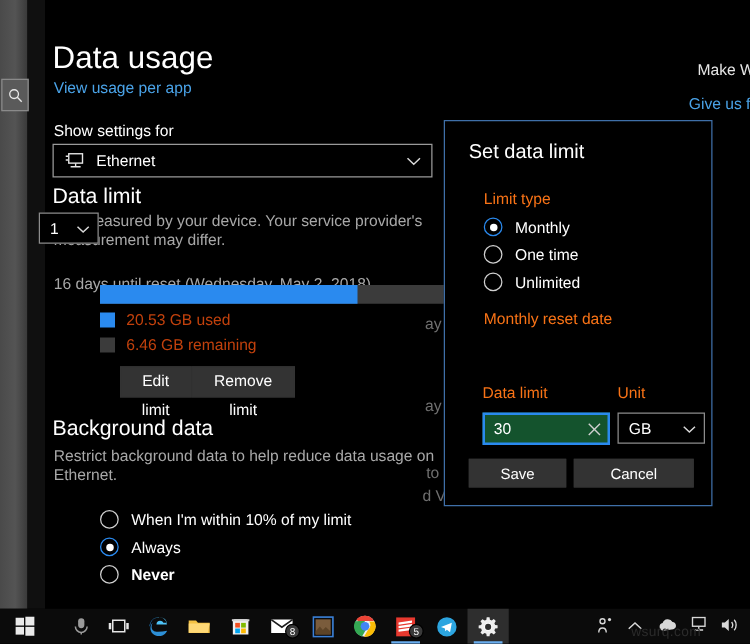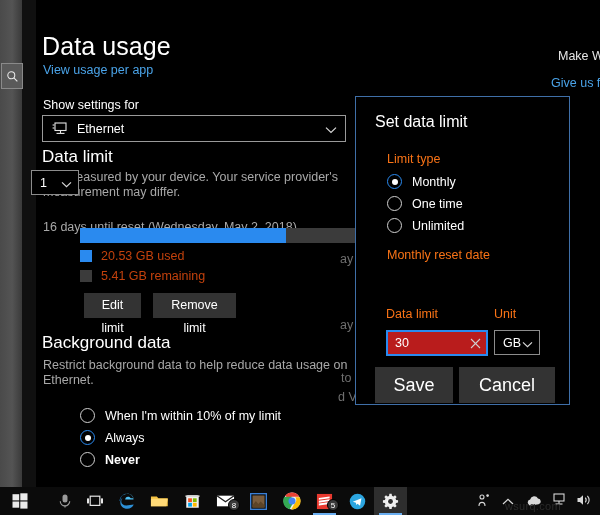--- a/index.html
+++ b/index.html
@@ -83,21 +83,21 @@
   .legend-used { top: 249px; }
   .legend-rem  { top: 269px; }
   .sw-used { background: #2a8aef; }
   .sw-rem  { background: #3b3b3b; }
 
   .btn {
     background: #333333; color: #ffffff; border: 1px solid #333333;
     font-size: 12.5px; font-family: "Liberation Sans", sans-serif;
     height: 25px; cursor: pointer; padding: 0 12px; line-height: 23px;
   }
-  .btn-edit   { position: absolute; left: 48px; top: 293px; width: 57px; }
+  .btn-edit   { position: absolute; left: 60px; top: 293px; width: 57px; }
   .btn-remove { position: absolute; left: 117px; top: 293px; width: 83px; }
 
   .bg-data-h { position: absolute; left: 6px; top: 333px; }
   .bg-data-note { position: absolute; left: 7px; top: 358px; width: 330px; }
   .bg-data-q { position: absolute; left: 7px; top: 381px; width: 300px; }
 
   .radio-row {
     position: absolute; left: 44px; display: flex; align-items: center;
     cursor: pointer;
   }
@@ -156,41 +156,41 @@
   .dr-onetime   { top: 99px; }
   .dr-unlimited { top: 121px; }
 
   .combo-sm {
     position: absolute; height: 25px;
     background: #000; border: 1px solid #8c8c8c;
     display: flex; align-items: center; cursor: pointer; padding: 0 6px 0 8px;
   }
   .combo-sm .cb-text { font-size: 12.5px; color: #ffffff; flex: 1 1 auto; }
   .combo-reset { left: 31px; top: 170px; width: 48px; }
-  .combo-unit  { left: 139px; top: 330px; width: 46px; }
+  .combo-unit  { left: 139px; top: 330px; width: 70px; }
 
   .text-field {
     position: absolute; left: 31px; top: 330px; width: 102px; height: 26px;
-    background: #b91c1c; border: 2px solid #2a8aef;
+    background: #14532d; border: 2px solid #2a8aef;
     display: flex; align-items: center; padding: 0 4px 0 7px;
   }
   .text-field input {
     flex: 1 1 auto; background: transparent; border: 0; outline: 0;
     color: #ffffff; font-size: 12.5px; font-family: "Liberation Sans", sans-serif;
     width: 100%;
   }
   .clear-x {
     flex: 0 0 auto; width: 13px; height: 13px; cursor: pointer;
     display: flex; align-items: center; justify-content: center;
   }
 
   .dlg-btn {
-    position: absolute; top: 367px; height: 36px;
+    position: absolute; top: 367px; height: 23px;
     background: #333333; border: 1px solid #333333; color: #ffffff;
-    font-size: 18px; font-family: "Liberation Sans", sans-serif; cursor: pointer;
+    font-size: 12px; font-family: "Liberation Sans", sans-serif; cursor: pointer;
   }
   .btn-save   { left: 375px; width: 78px; }
   .btn-cancel { left: 459px; width: 96px; }
 
   
   .taskbar {
     position: absolute; left: 0; bottom: 0; width: 600px; height: 28px;
     background: #0b0b0b;
   }
   .tb-start {
@@ -269,21 +269,21 @@
     <div class="label-dim reset-note">16 days until reset (Wednesday, May 2, 2018)</div>
 
     <div class="progress-track">
       <div class="progress-fill" id="progressFill" style="width: 68.4%; background: rgb(42, 138, 239);"></div>
     </div>
 
     <div class="legend legend-used">
       <span class="sw sw-used"></span><span>20.53 GB used</span>
     </div>
     <div class="legend legend-rem">
-      <span class="sw sw-rem"></span><span>5.41 GB remaining</span>
+      <span class="sw sw-rem"></span><span>6.46 GB remaining</span>
     </div>
 
     <button class="btn btn-edit">Edit limit</button>
     <button class="btn btn-remove">Remove limit</button>
 
     <div class="h-sub bg-data-h">Background data</div>
     <div class="label-dim bg-data-note">Restrict background data to help reduce data usage on Ethernet.</div>
 
     <div class="radio-row r-within">
       <span class="rdo" id="bgr0"></span>

